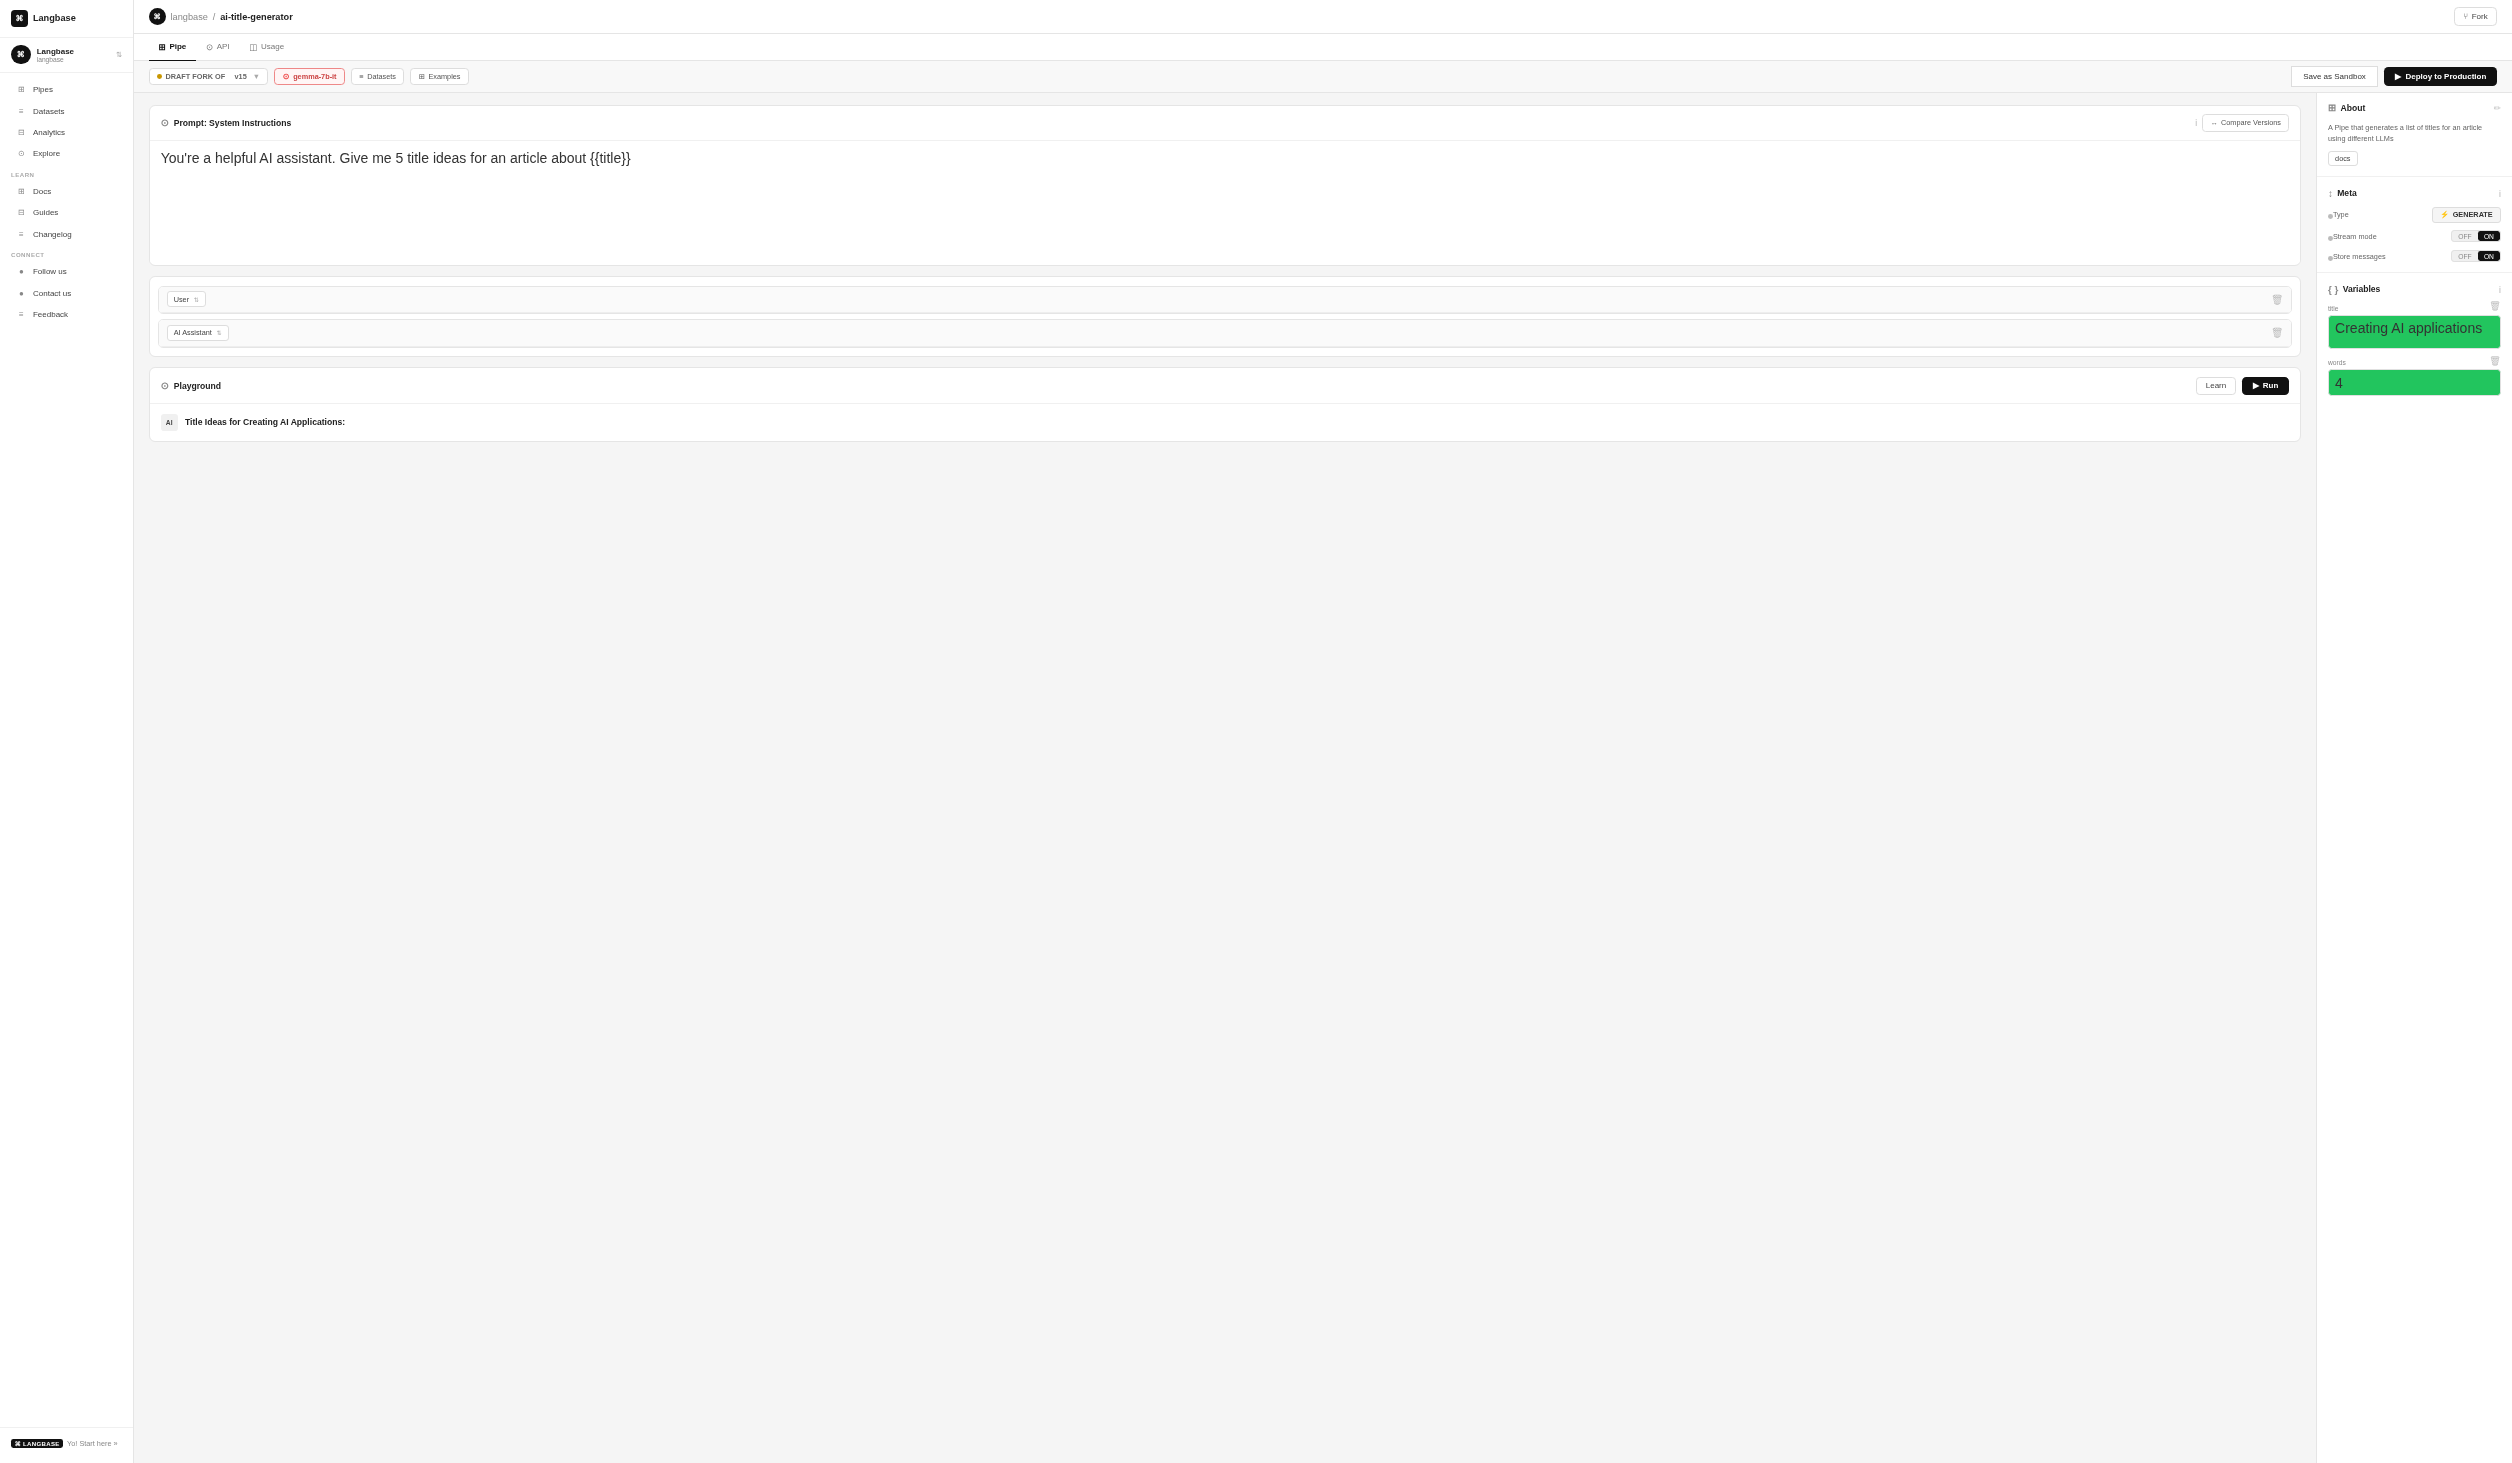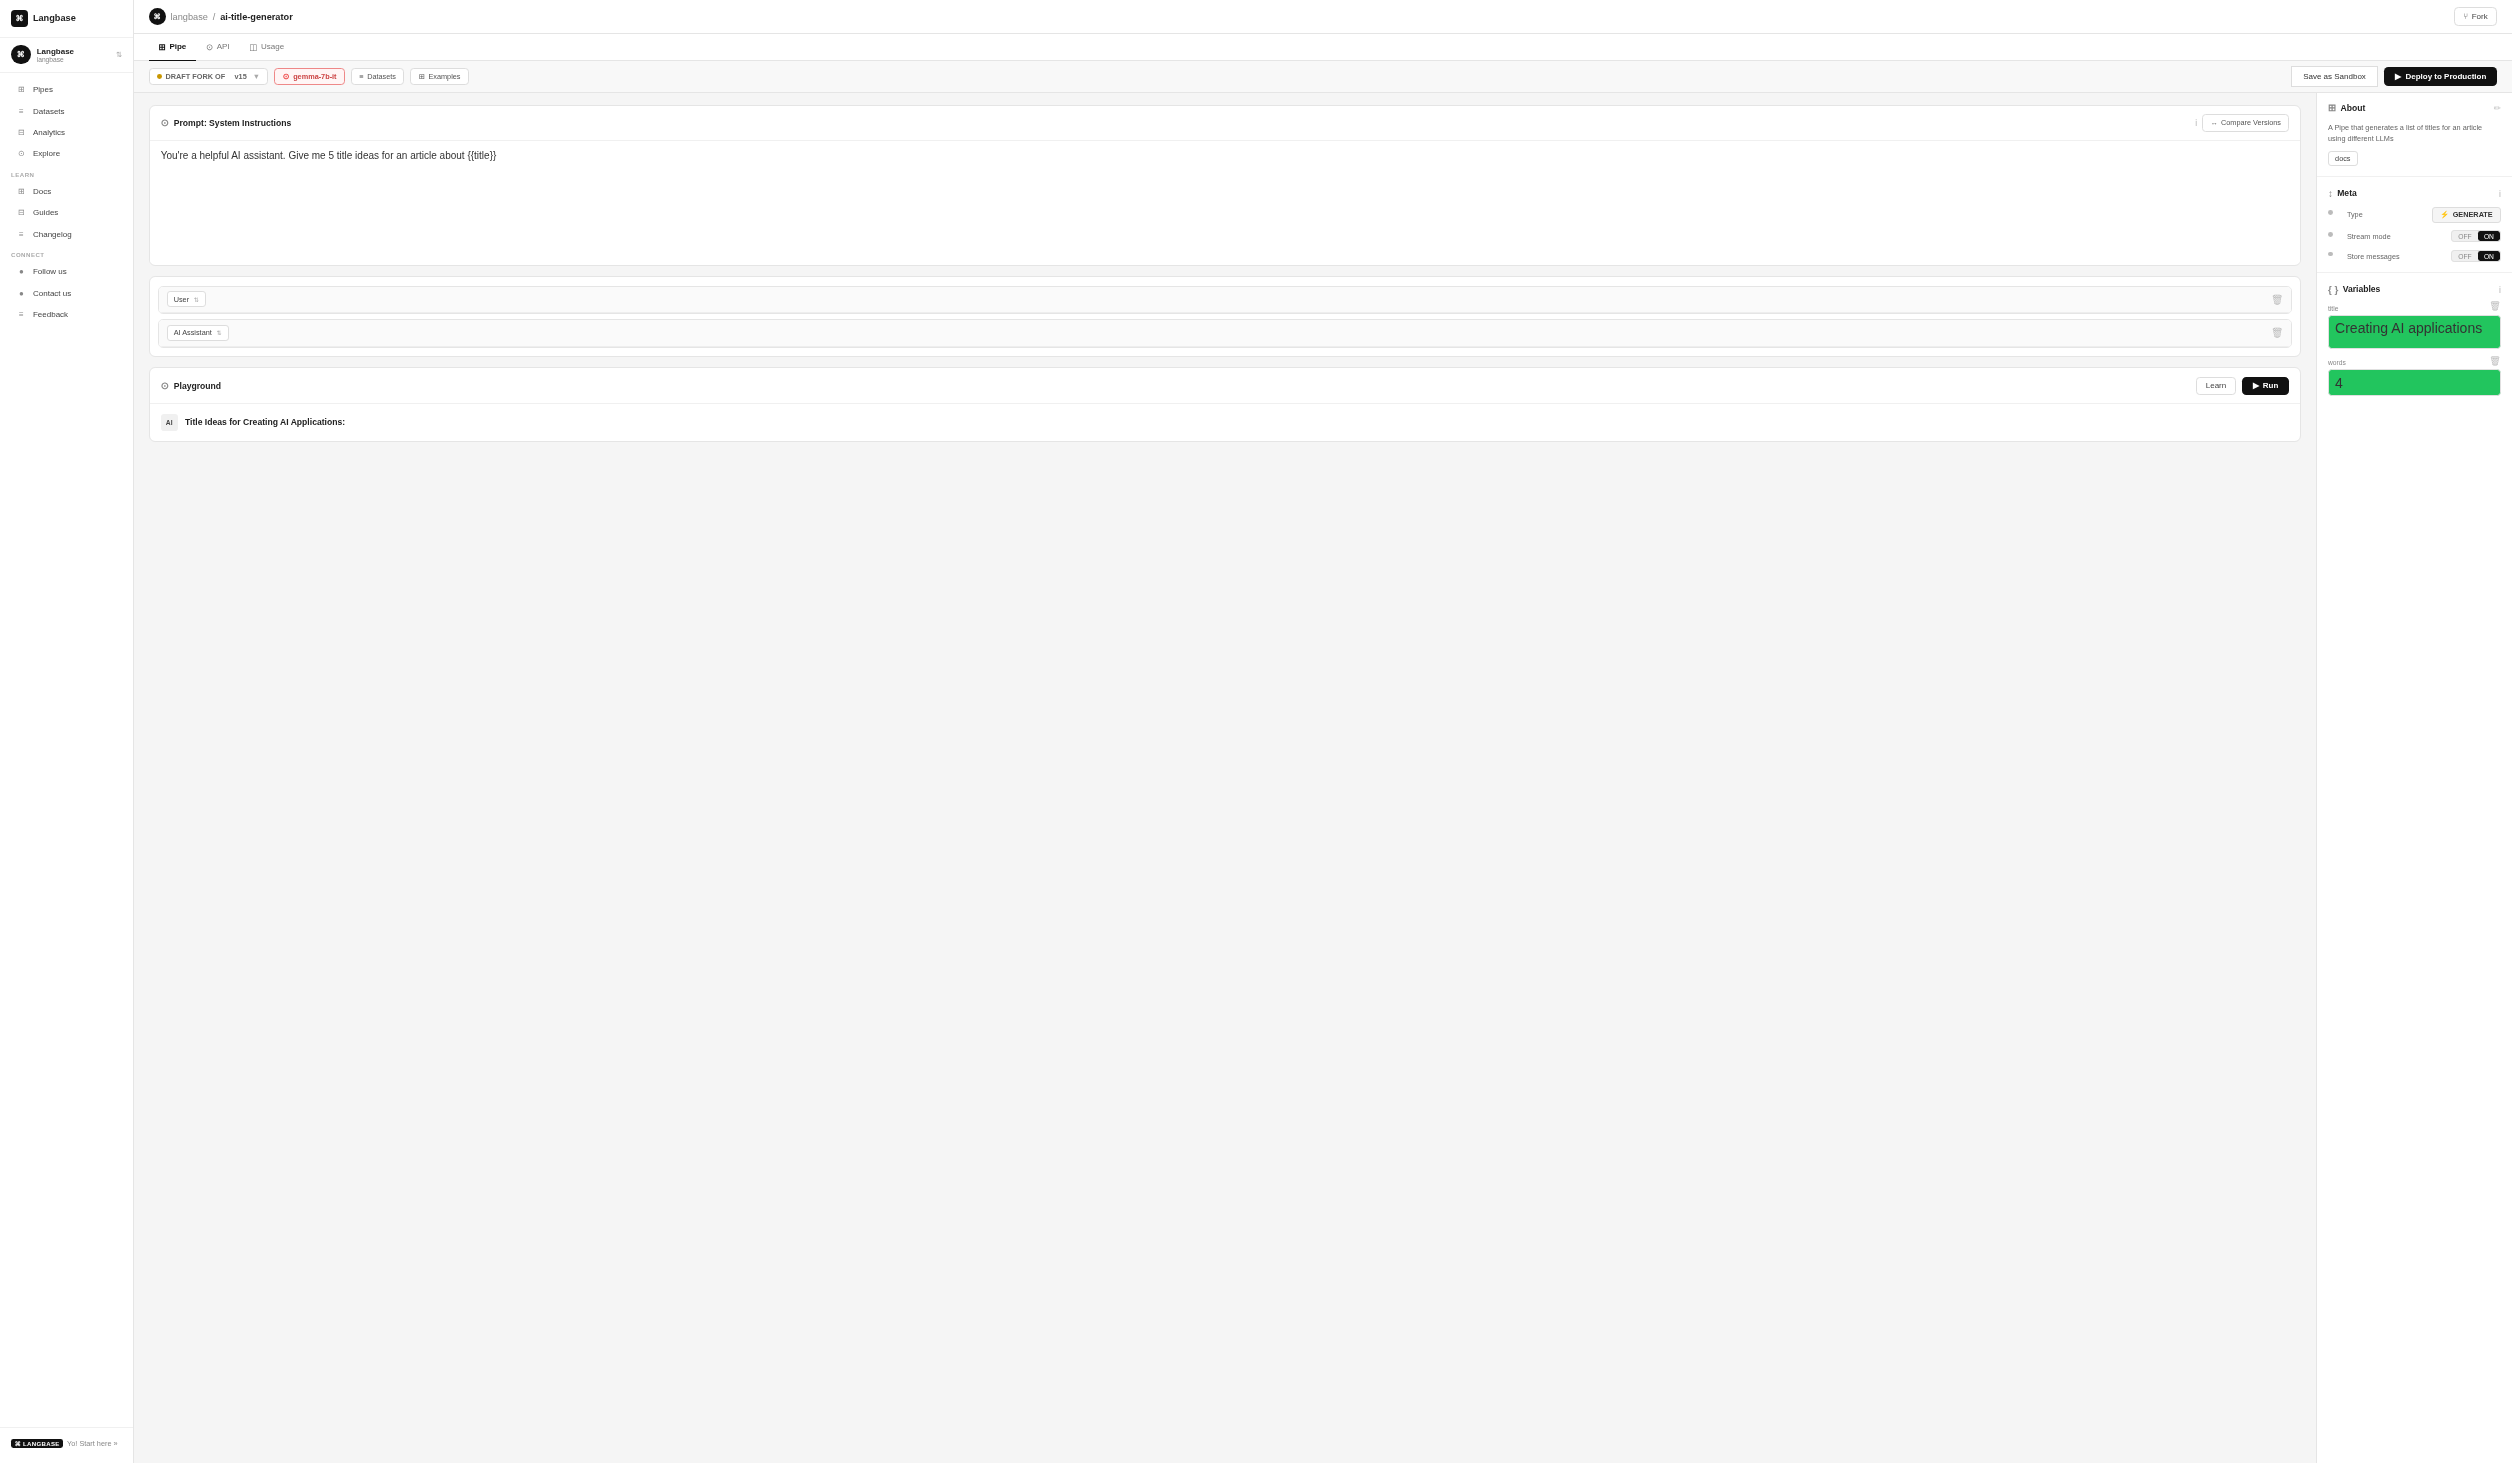--- a/index.html
+++ b/index.html
@@ -59,21 +59,21 @@
     
     .card { background: #fff; border: 0.6px solid #e5e5e5; border-radius: 6.1px; overflow: hidden; }
     .card-header { display: flex; align-items: center; justify-content: space-between; padding: 8.6px 11px; border-bottom: 0.6px solid #f0f0f0; }
     .card-title { display: flex; align-items: center; gap: 4.9px; font-weight: 600; font-size: 8.6px; }
     .card-title-icon { color: #888; font-size: 9.8px; }
     .card-actions { display: flex; align-items: center; gap: 4.9px; }
     .compare-btn { display: flex; align-items: center; gap: 3.1px; padding: 3.1px 7.3px; border: 0.6px solid #ddd; border-radius: 3.7px; background: #fff; cursor: pointer; font-size: 7.3px; color: #555; }
     .info-icon { color: #bbb; cursor: pointer; font-size: 9.2px; }
     .edit-icon { color: #bbb; cursor: pointer; font-size: 8.6px; }
 
-    .prompt-textarea { width: 100%; border: none; resize: none; padding: 8.6px 11px; font-size: 10px; color: #333; min-height: 122px; outline: none; font-family: inherit; background: #fff; }
+    .prompt-textarea { width: 100%; border: none; resize: none; padding: 8.6px 11px; font-size: 14px; color: #333; min-height: 122px; outline: none; font-family: inherit; background: #fff; }
 
     
     .message-block { border: 0.6px solid #e5e5e5; border-radius: 4.9px; margin: 0 11px 7.3px; overflow: hidden; }
     .message-header { display: flex; align-items: center; justify-content: space-between; padding: 4.9px 7.3px; background: #fafafa; border-bottom: 0.6px solid #eee; }
     .role-select { display: flex; align-items: center; gap: 2.4px; padding: 2.4px 6.1px; border: 0.6px solid #ddd; border-radius: 3.1px; background: #fff; font-size: 7.3px; font-weight: 500; color: #444; cursor: pointer; }
     .delete-icon { color: #bbb; cursor: pointer; font-size: 9.8px; }
     .message-textarea { width: 100%; border: none; resize: none; padding: 6.1px 7.3px; font-size: 8px; color: #333; min-height: 49px; outline: none; font-family: inherit; background: #fff; }
 
     
     .add-message-bar { display: flex; align-items: center; gap: 6.1px; padding: 7.3px 11px; }
@@ -88,21 +88,21 @@
     .ai-badge { display: inline-flex; align-items: center; justify-content: center; width: 17px; height: 17px; background: #f0f0f0; border-radius: 3.1px; font-size: 6.7px; font-weight: 700; color: #444; margin-right: 4.9px; }
 
     
     .rp-section { border-bottom: 0.6px solid #f0f0f0; padding: 9.8px 11px; }
     .rp-title { font-weight: 700; font-size: 8.6px; display: flex; align-items: center; gap: 4.3px; }
     .rp-title-icon { color: #888; font-size: 9.8px; }
     .rp-desc { font-size: 7.3px; color: #666; margin-top: 10px; line-height: 1.5; }
     .docs-badge { display: inline-block; padding: 1.8px 6.1px; border: 0.6px solid #ddd; border-radius: 3.1px; font-size: 7.3px; color: #444; margin-top: 6.1px; cursor: pointer; }
 
     .meta-row { display: flex; align-items: center; justify-content: space-between; margin-top: 7.3px; }
-    .meta-label { display: flex; align-items: flex-start; gap: 14px; font-size: 7.3px; color: #666; }
+    .meta-label { display: flex; align-items: flex-end; gap: 0; font-size: 7.3px; color: #666; }
     .meta-dot { width: 4.9px; height: 4.9px; background: #bbb; border-radius: 50%; }
     .type-badge { display: flex; align-items: center; gap: 3.1px; padding: 2.4px 7.3px; border: 0.6px solid #ddd; border-radius: 3.1px; background: #f5f5f5; font-size: 7.3px; font-weight: 600; color: #333; cursor: pointer; }
     .generate-icon { font-size: 7.3px; }
 
     .toggle-group { display: flex; align-items: center; gap: 0; background: #f0f0f0; border-radius: 3.1px; overflow: hidden; border: 0.6px solid #e0e0e0; }
     .toggle-off { padding: 1.8px 6.1px; font-size: 6.7px; color: #888; cursor: pointer; background: transparent; }
     .toggle-on { padding: 1.8px 6.1px; font-size: 6.7px; color: #fff; background: #111; cursor: pointer; border-radius: 2.4px; }
 
     .rp-field-label { font-size: 6.7px; color: #888; margin-bottom: 3.1px; margin-top: 8.6px; }
     .rp-input { width: 100%; padding: 4.3px 6.1px; border: 0.6px solid #e0e0e0; border-radius: 3.7px; background: #22c55e; font-size: 14px; color: #333; outline: none; font-family: inherit; }

